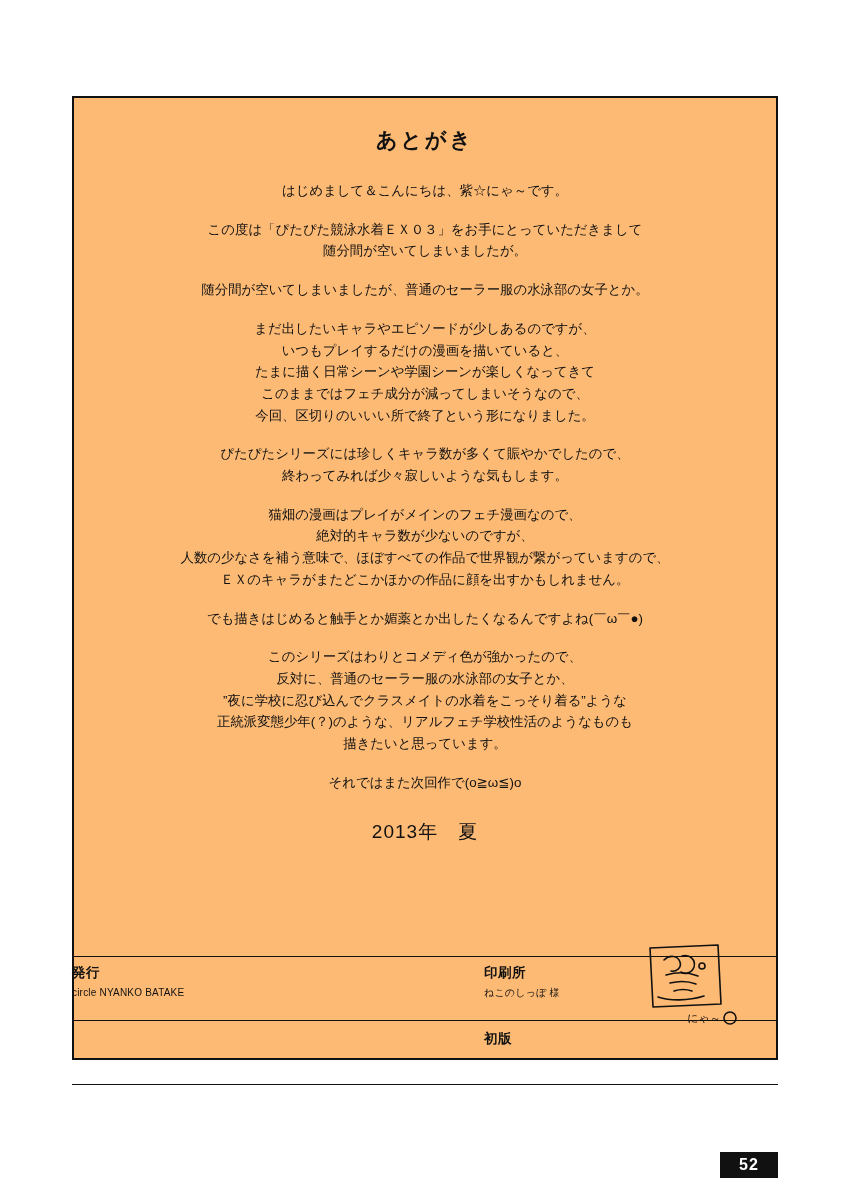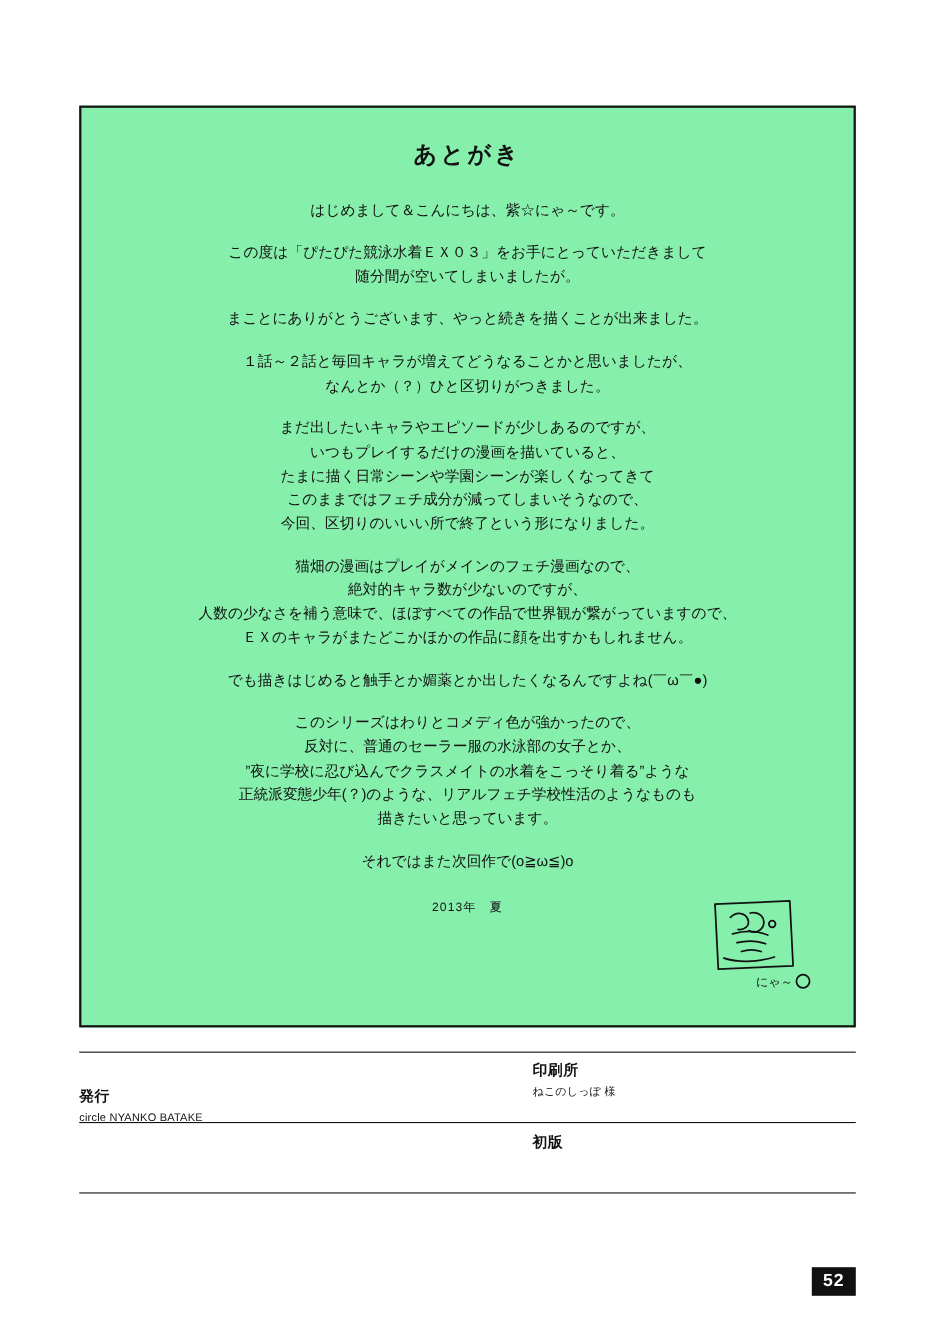--- a/index.html
+++ b/index.html
@@ -21,24 +21,24 @@
     inset: 0;
     background: #ffffff;
   }
 
   
   .afterword-box {
     position: absolute;
     left: 72px;
     top: 96px;
     width: 706px;
-    height: 838px;
+    height: 964px;
     border: 2px solid #111111;
     box-sizing: border-box;
-    background: #86efac;
+    background: #fdba74;
   }
 
   .afterword-title {
     text-align: center;
     margin-top: 28px;
     font-size: 21px;
     font-weight: bold;
     letter-spacing: 3px;
     color: #111111;
   }
@@ -54,21 +54,21 @@
 
   .para {
     margin: 0 0 17px 0;
     white-space: pre-line;
     text-align: center;
   }
   .para:last-child { margin-bottom: 0; }
 
   .date-line {
     margin-top: 24px;
-    font-size: 11px;
+    font-size: 19px;
     letter-spacing: 1px;
   }
 
   
   .stamp {
     position: absolute;
     right: 36px;
     bottom: 30px;
     width: 96px;
     height: 86px;
@@ -85,21 +85,21 @@
     color: #111111;
   }
   .colo-row {
     position: relative;
     min-height: 56px;
   }
   .colo-col {
     position: absolute;
     top: 0;
   }
-  .colo-left  { left: 0px; width: 400px; margin-top: 24px; }
+  .colo-left  { left: 0px; width: 400px; }
   .colo-right { left: 412px; width: 290px; }
 
   .colo-head {
     font-weight: bold;
     font-size: 13.5px;
     letter-spacing: 0.5px;
     margin-bottom: 3px;
     display: block;
   }
   .colo-val {
@@ -120,21 +120,21 @@
     width: 706px;
     height: 1px;
     background: #111111;
   }
 
   
   .page-badge {
     position: absolute;
     right: 72px;
     bottom: 22px;
-    width: 40px;
+    width: 58px;
     height: 26px;
     background: #111111;
     color: #ffffff;
     font-family: "Liberation Sans", sans-serif;
     font-weight: bold;
     font-size: 16px;
     letter-spacing: 1px;
     display: flex;
     align-items: center;
     justify-content: center;
@@ -146,28 +146,28 @@
 <div class="page">
 
   <div class="afterword-box">
 
     <div class="afterword-title">あとがき</div>
 
     <div class="afterword-body">
       <p class="para">はじめまして＆こんにちは、紫☆にゃ～です。</p>
       <p class="para">この度は「ぴたぴた競泳水着ＥＸ０３」をお手にとっていただきまして
 随分間が空いてしまいましたが。</p>
-      <p class="para">まことにありがとうございます、やっと続きを描くことが出来ました。</p>
-      <p class="para">１話～２話と毎回キャラが増えてどうなることかと思いましたが、
-なんとか（？）ひと区切りがつきました。</p>
+      <p class="para">随分間が空いてしまいましたが、普通のセーラー服の水泳部の女子とか。</p>
       <p class="para">まだ出したいキャラやエピソードが少しあるのですが、
 いつもプレイするだけの漫画を描いていると、
 たまに描く日常シーンや学園シーンが楽しくなってきて
 このままではフェチ成分が減ってしまいそうなので、
 今回、区切りのいいい所で終了という形になりました。</p>
+      <p class="para">ぴたぴたシリーズには珍しくキャラ数が多くて賑やかでしたので、
+終わってみれば少々寂しいような気もします。</p>
       <p class="para">猫畑の漫画はプレイがメインのフェチ漫画なので、
 絶対的キャラ数が少ないのですが、
 人数の少なさを補う意味で、ほぼすべての作品で世界観が繋がっていますので、
 ＥＸのキャラがまたどこかほかの作品に顔を出すかもしれません。</p>
       <p class="para">でも描きはじめると触手とか媚薬とか出したくなるんですよね(￣ω￣●)</p>
       <p class="para">このシリーズはわりとコメディ色が強かったので、
 反対に、普通のセーラー服の水泳部の女子とか、
 ”夜に学校に忍び込んでクラスメイトの水着をこっそり着る”ような
 正統派変態少年(？)のような、リアルフェチ学校性活のようなものも
 描きたいと思っています。</p>

